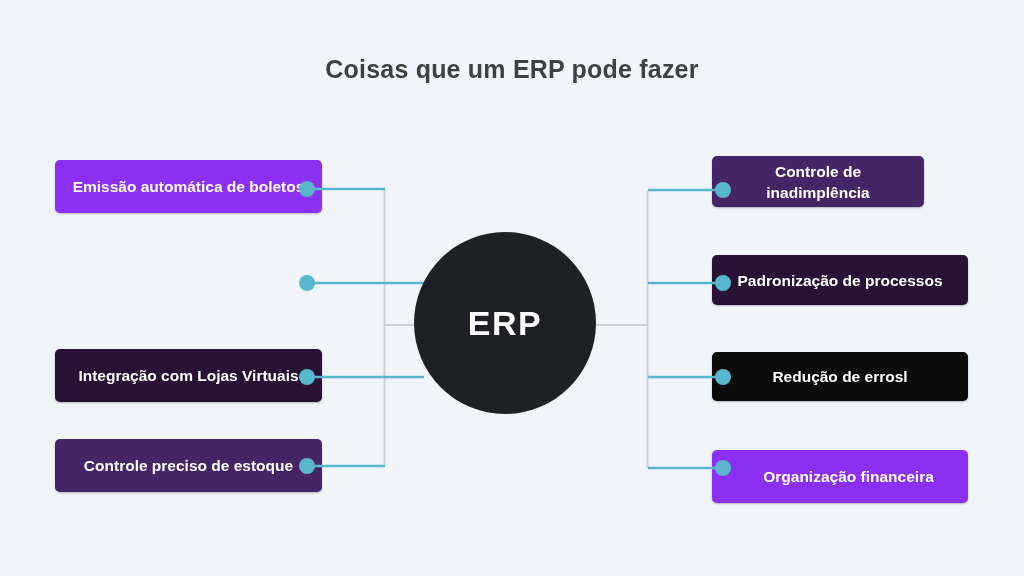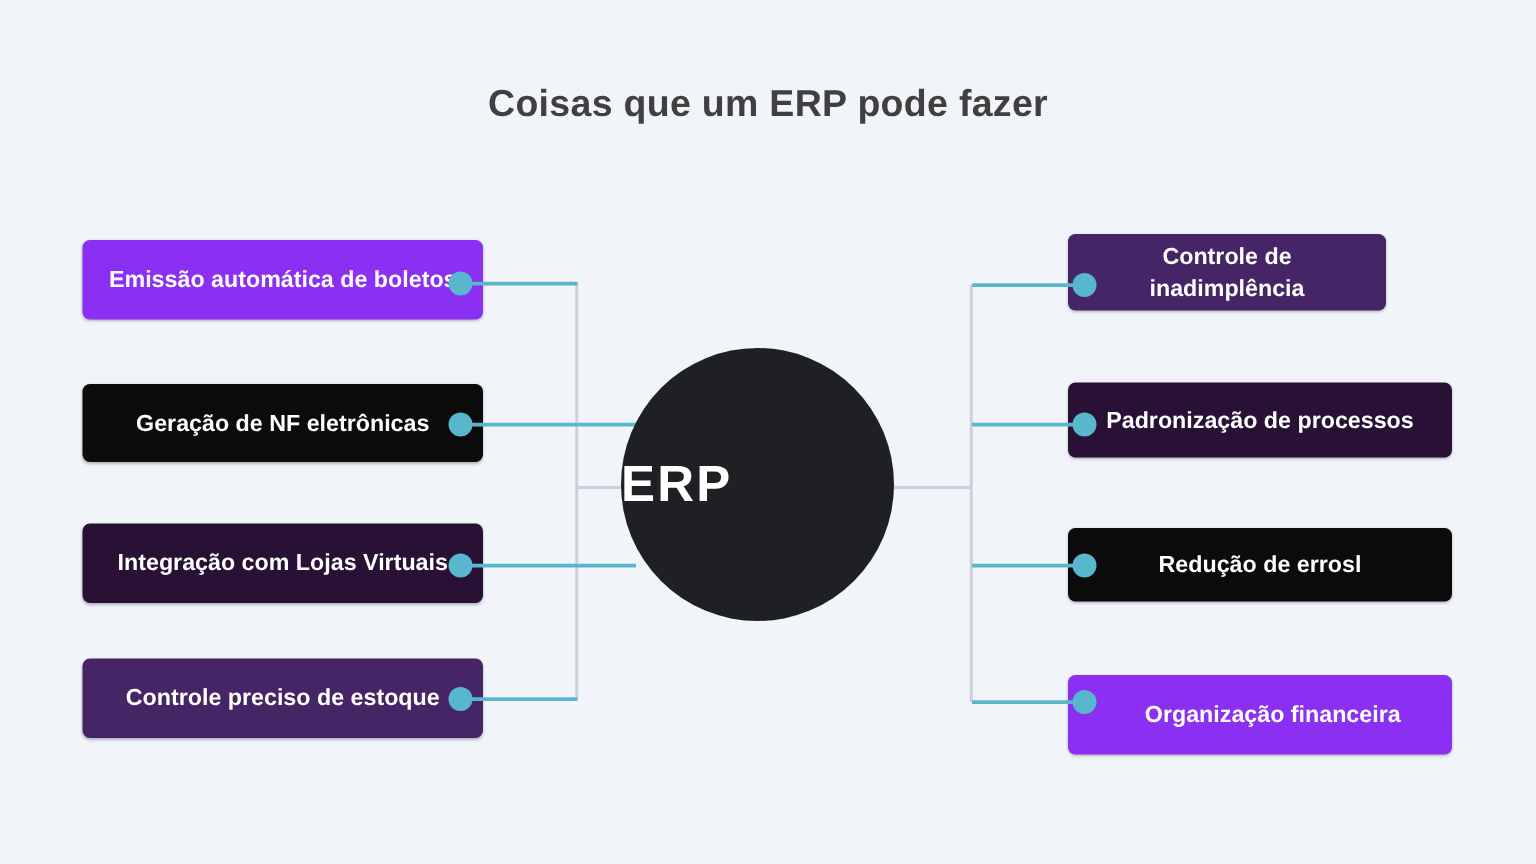--- a/index.html
+++ b/index.html
@@ -57,37 +57,35 @@
   .erp-circle {
     position: absolute;
     z-index: 3;
     left: 414px;
     top: 232px;
     width: 182px;
     height: 182px;
     border-radius: 50%;
     display: flex;
     align-items: center;
+    justify-content: center;
     font-size: 34px;
     font-weight: bold;
     letter-spacing: 1.5px;
   }
 </style>
 </head>
 <body>
 
 <div class="canvas" style="background: rgb(241, 245, 249);">
 
   <h1 class="page-title" style="color: #404040;">Coisas que um ERP pode fazer</h1>
 
   <div class="feature-box lb0" style="background: rgb(139, 47, 242);">
     <span>Emissão automática de boletos</span>
-  </div>
-  <div class="feature-box lb1" style="background: rgb(11, 11, 11);">
-    <span>Geração de NF eletrônicas</span>
   </div>
   <div class="feature-box lb3" style="background: rgb(70, 37, 102);">
     <span>Controle preciso de estoque</span>
   </div>
   <div class="feature-box lb2" style="background: rgb(40, 17, 53);">
     <span>Integração com Lojas Virtuais</span>
   </div>
 
   <div class="feature-box rb0" style="background: rgb(70, 37, 102);">
     <span>Controle de inadimplência</span>

